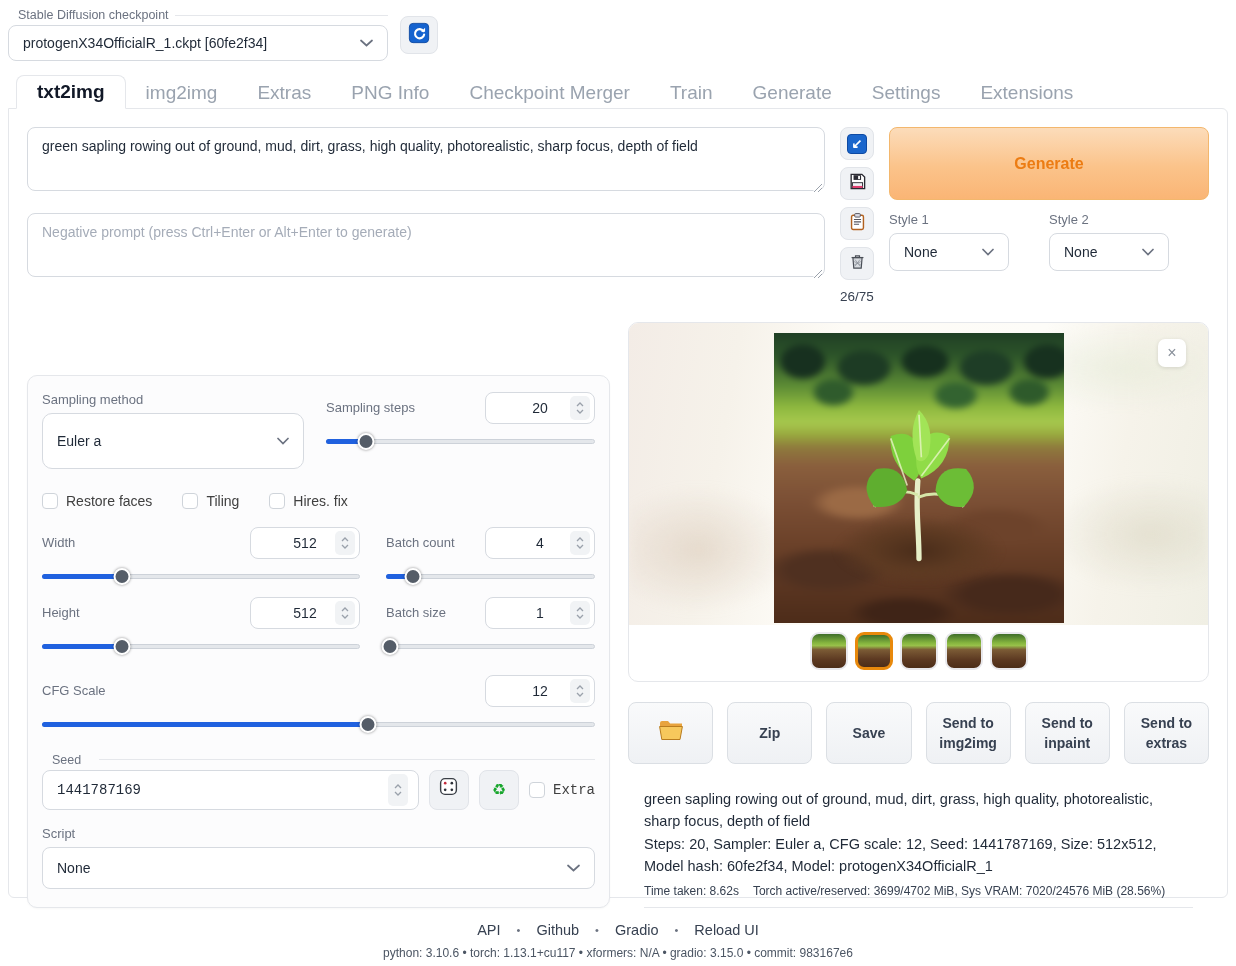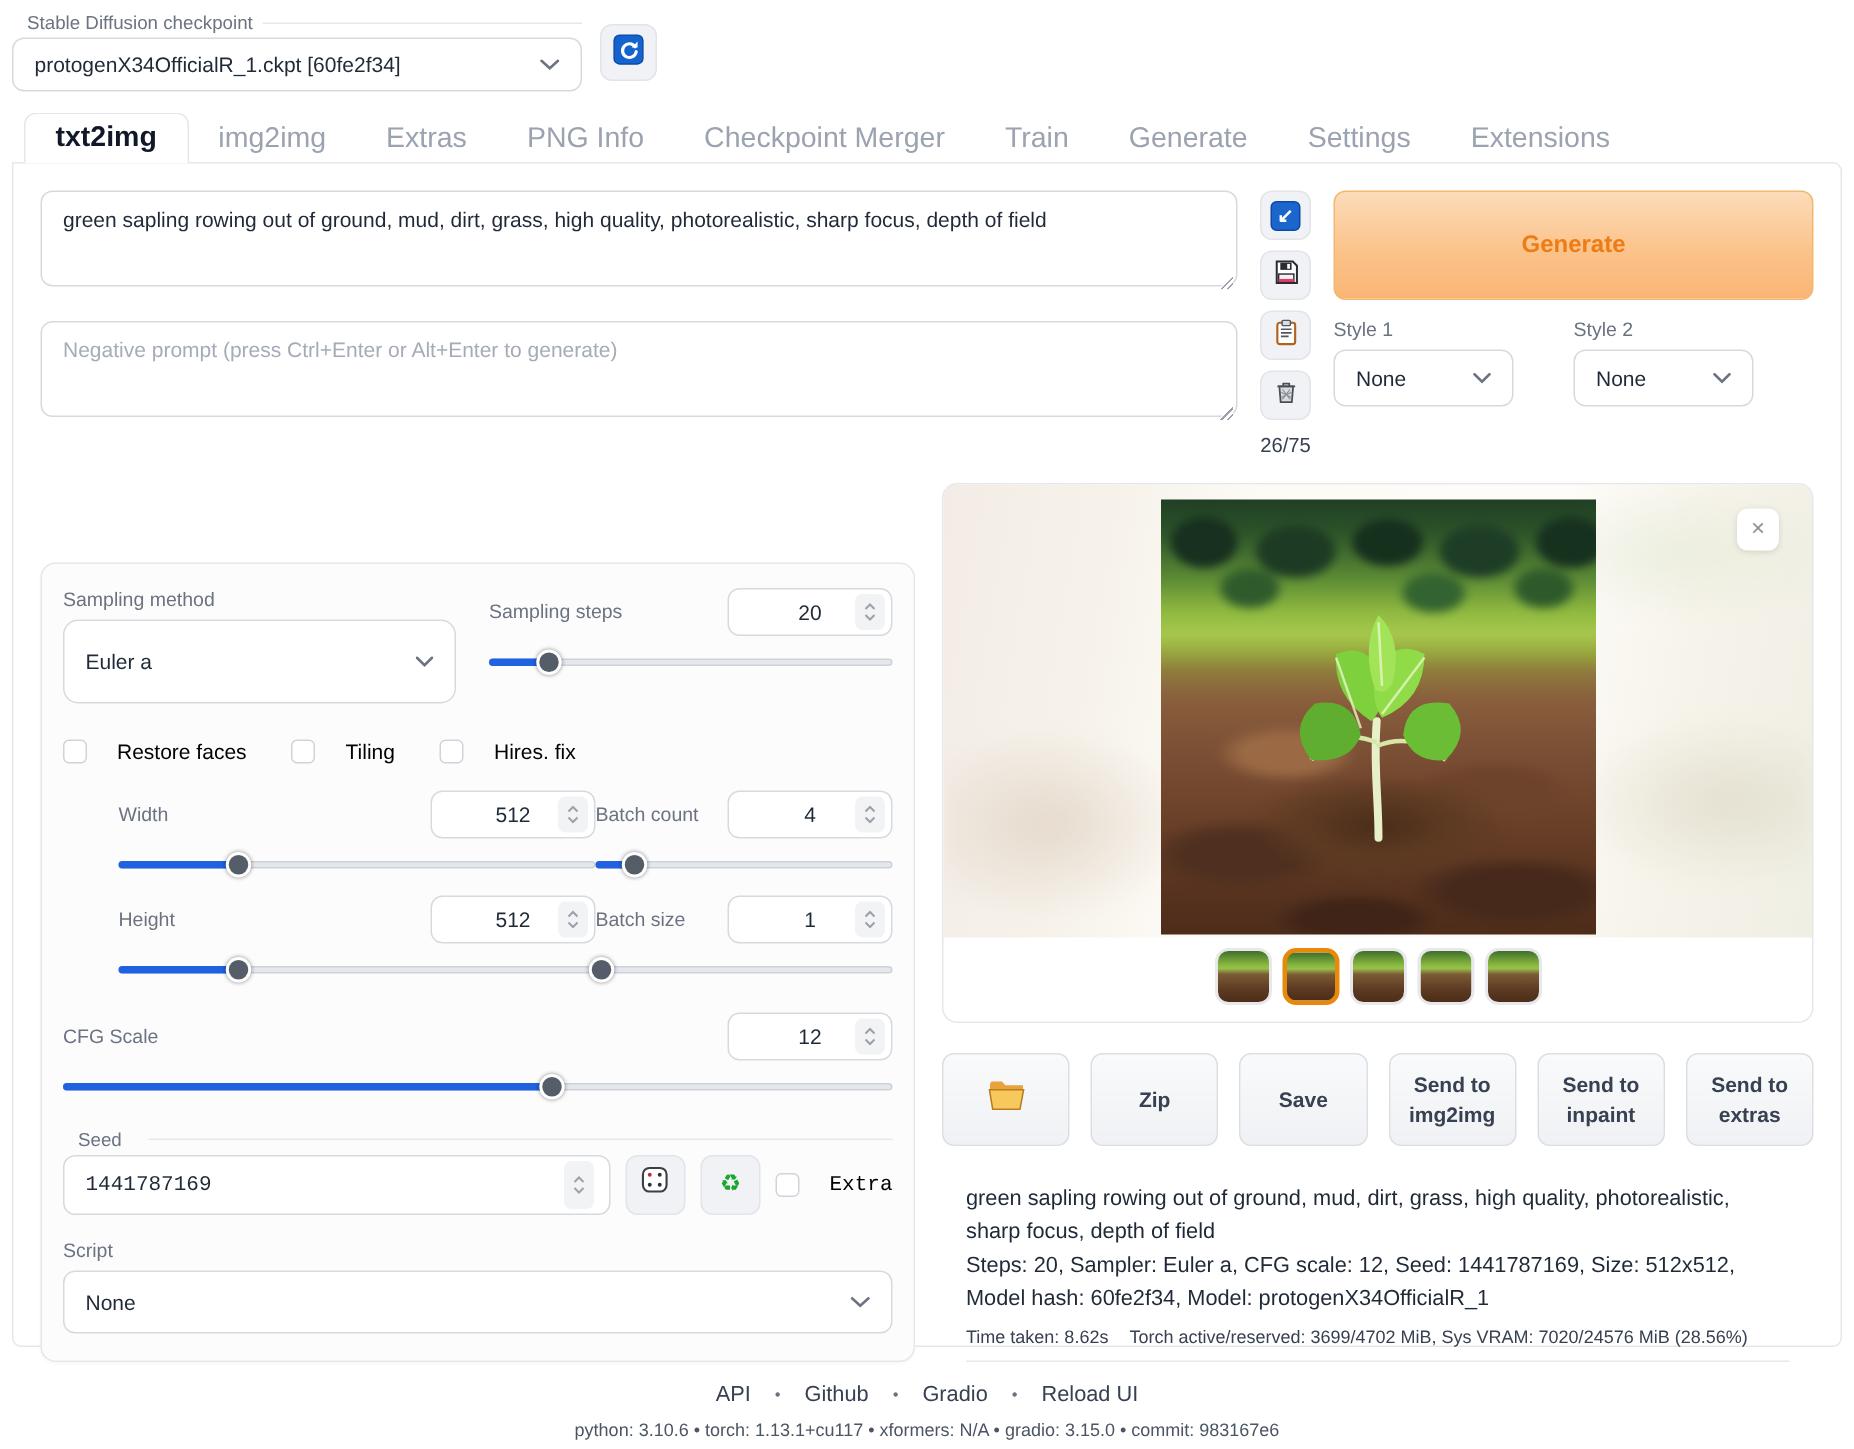--- a/index.html
+++ b/index.html
@@ -48,23 +48,23 @@
   .samp-right { flex:1; }
   .samp-select { height:56px; border-radius:10px; }
   .hrow { display:flex; align-items:center; justify-content:space-between; margin-bottom:4px; }
   .numbox { position:relative; width:110px; height:32px; border:1px solid #d6dae0; border-radius:8px; background:#fff; display:flex; align-items:center; justify-content:center; font-size:14px; color:#1f2937; }
   .spin { position:absolute; right:4px; top:3px; bottom:3px; width:20px; background:#f1f3f5; border-radius:5px; display:flex; flex-direction:column; align-items:center; justify-content:center; gap:2px; cursor:pointer; }
   .slider { position:relative; height:20px; display:flex; align-items:center; margin-top:8px; }
   .track { width:100%; height:5px; border-radius:3px; background:#e4e7eb; border:1px solid #cdd2d9; }
   .fill { position:absolute; left:0; height:5px; border-radius:3px; background:#2061df; }
   .thumb { position:absolute; width:17px; height:17px; border-radius:50%; background:#555d68; border:2px solid #fff; box-shadow:0 0 3px rgba(0,0,0,.45); transform:translateX(-50%); cursor:pointer; }
   .checks { display:flex; gap:30px; margin-top:24px; }
-  .check { display:flex; align-items:center; gap:20px; font-size:14px; color:#000000; cursor:pointer; }
+  .check { display:flex; align-items:center; gap:8px; font-size:14px; color:#404040; cursor:pointer; }
   .cbox { width:16px; height:16px; border:1px solid #cfd4da; border-radius:4px; background:#fff; }
-  .dims { display:flex; margin-top:18px;margin-left:37px; }
+  .dims { display:flex; gap:26px; margin-top:18px; }
   .dims-l { width:318px; }
   .dims-r { flex:1; }
   .dimcell { margin-bottom:10px; }
   .cfg { margin-top:8px; }
   .seed-sec { margin-top:18px; }
   .seed-label-row { display:flex; align-items:center; gap:18px; padding-left:10px; }
   .seed-line { flex:1; height:1px; background:#e5e7eb; }
   .seed-row { display:flex; align-items:center; gap:10px; margin-top:3px;font-family:Liberation Mono, monospace; }
   .seed-input { position:relative; flex:1; height:40px; border:1px solid #d6dae0; border-radius:8px; background:#fff; display:flex; align-items:center; padding:0 14px; font-size:14px; color:#1f2937; }
   .seed-btn { width:40px; height:40px; border:1px solid #e1e4e9; background:#f0f2f5; border-radius:8px; display:flex; align-items:center; justify-content:center; cursor:pointer; font-size:20px; }

